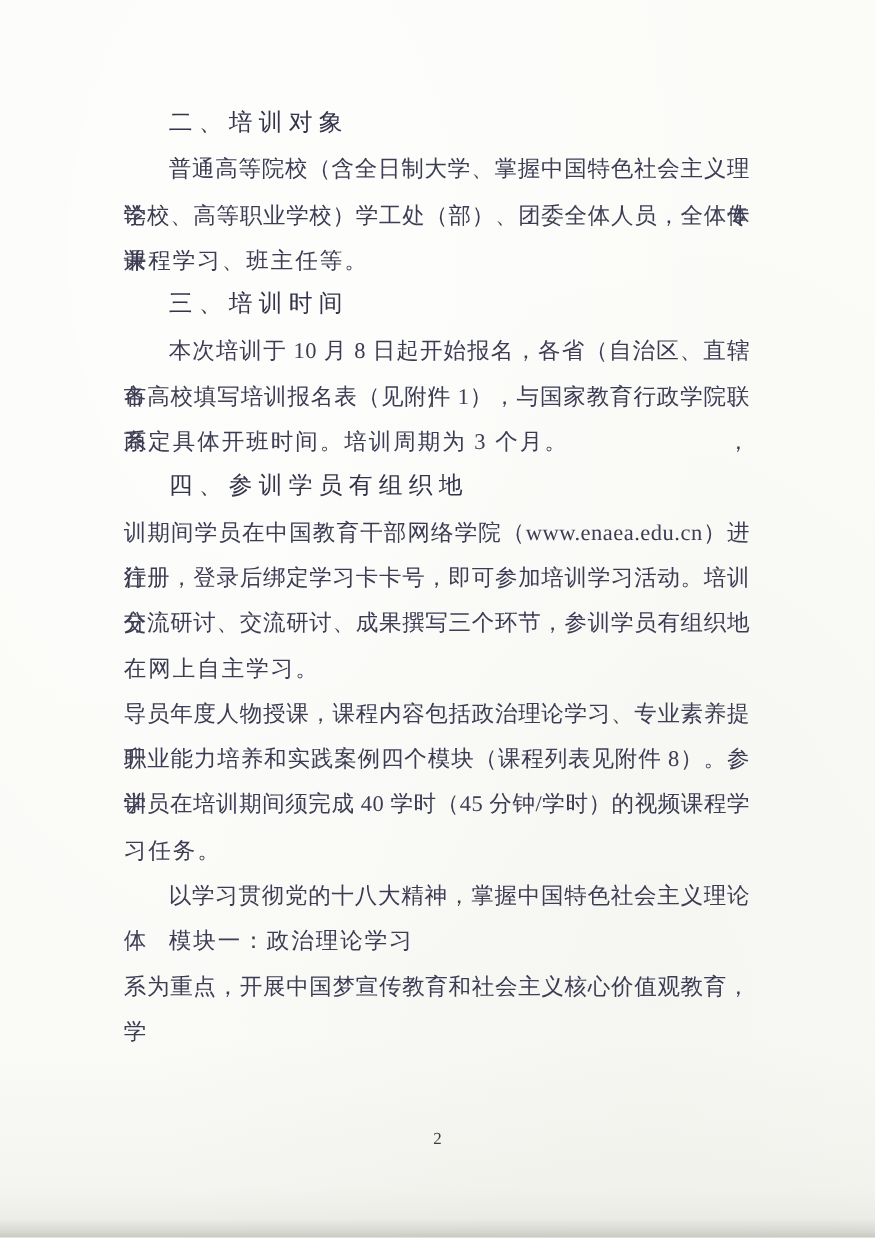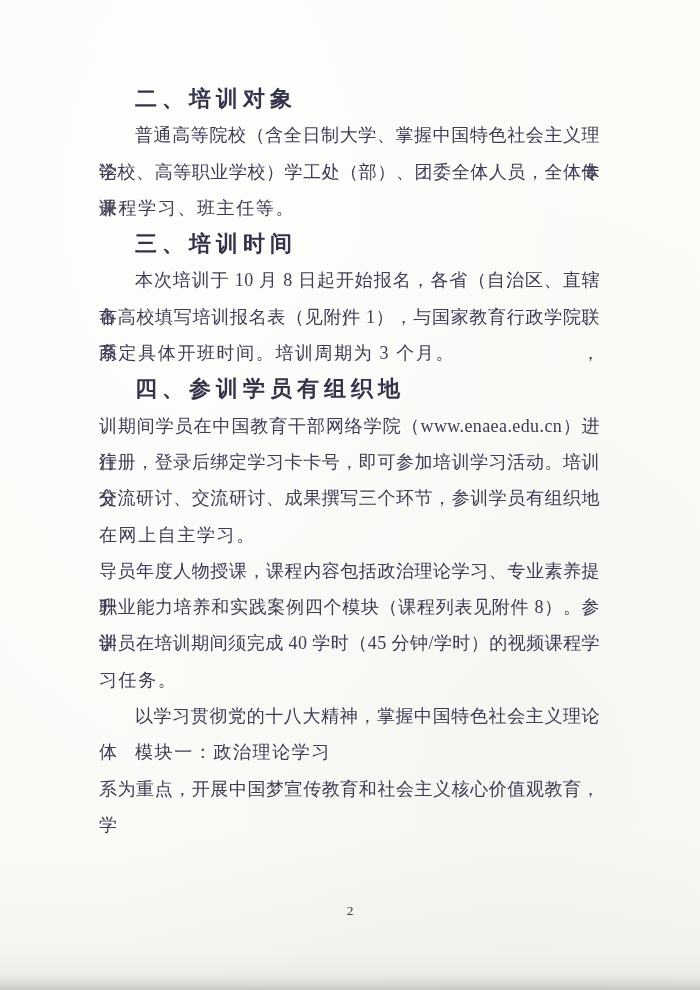--- a/index.html
+++ b/index.html
@@ -44,22 +44,22 @@
     overflow: visible;
   }
   .j {
     text-align: justify;
     text-align-last: justify;
   }
   .ind {
     text-indent: 36px;
   }
   .h {
-    font-weight: bold;
-    font-size: 22px;
+    font-weight: normal;
+    font-size: 19px;
     letter-spacing: 5px;
     color: #33334a;
   }
   .sp {
     letter-spacing: 1.6px;
   }
   .page-number {
     position: absolute;
     top: 903px;
     left: 0;

